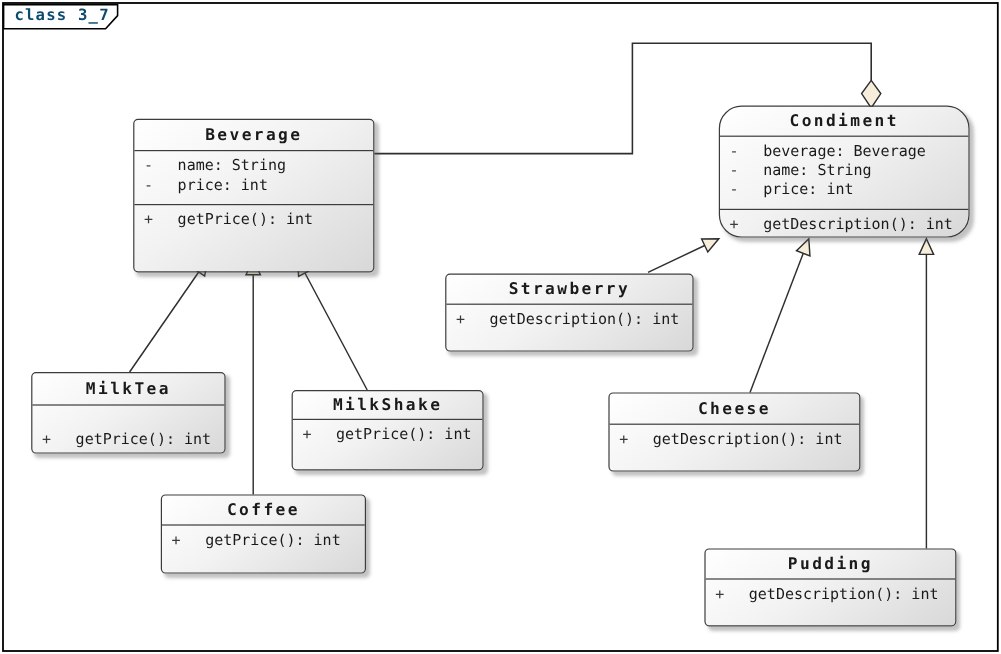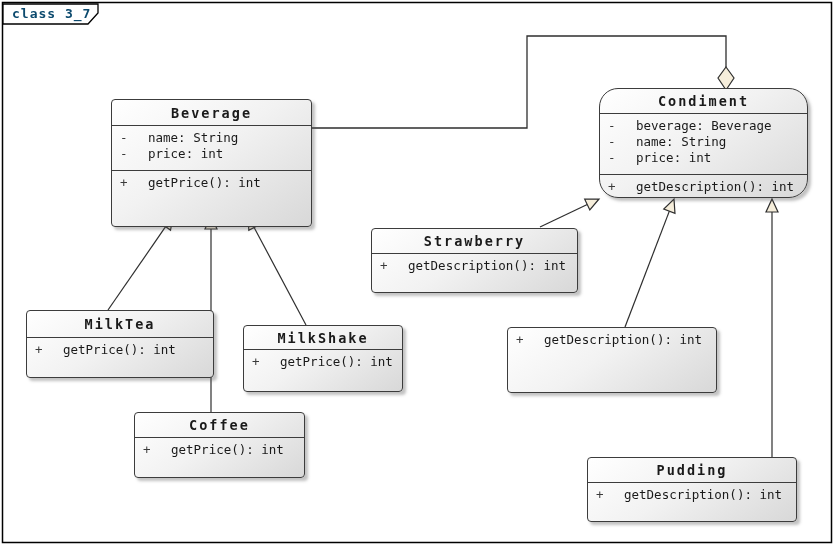--- a/index.html
+++ b/index.html
@@ -91,21 +91,21 @@
             <span class="mtext">price: int</span>
           </div>
         </div>
         <div class="uml-compartment uml-methods">
           <div class="member">
             <span class="vis">+</span>
             <span class="mtext">getDescription(): int</span>
           </div>
         </div>
       </div>
-      <div class="uml-class" style="left: 26px; top: 310px; width: 188px; height: 68px;">
+      <div class="uml-class" style="left: 26px; top: 310px; width: 162px; height: 68px; gap: 16px;">
         <div class="uml-title" style="height: 27px;">MilkTea</div>
         <div class="uml-compartment uml-methods">
           <div class="member">
             <span class="vis">+</span>
             <span class="mtext">getPrice(): int</span>
           </div>
         </div>
       </div>
       <div class="uml-class" style="left: 243px; top: 325px; width: 160px; height: 67px;">
         <div class="uml-title" style="height: 24px;">MilkShake</div>
@@ -128,20 +128,21 @@
       <div class="uml-class" style="left: 371px; top: 228px; width: 207px; height: 65px;">
         <div class="uml-title" style="height: 25px;">Strawberry</div>
         <div class="uml-compartment uml-methods">
           <div class="member">
             <span class="vis">+</span>
             <span class="mtext">getDescription(): int</span>
           </div>
         </div>
       </div>
       <div class="uml-class" style="left: 507px; top: 327px; width: 210px; height: 66px;">
+        <div class="uml-title" style="height: 26px;">Cheese</div>
         <div class="uml-compartment uml-methods">
           <div class="member">
             <span class="vis">+</span>
             <span class="mtext">getDescription(): int</span>
           </div>
         </div>
       </div>
       <div class="uml-class" style="left: 587px; top: 457px; width: 210px; height: 65px;">
         <div class="uml-title" style="height: 25px;">Pudding</div>
         <div class="uml-compartment uml-methods">

